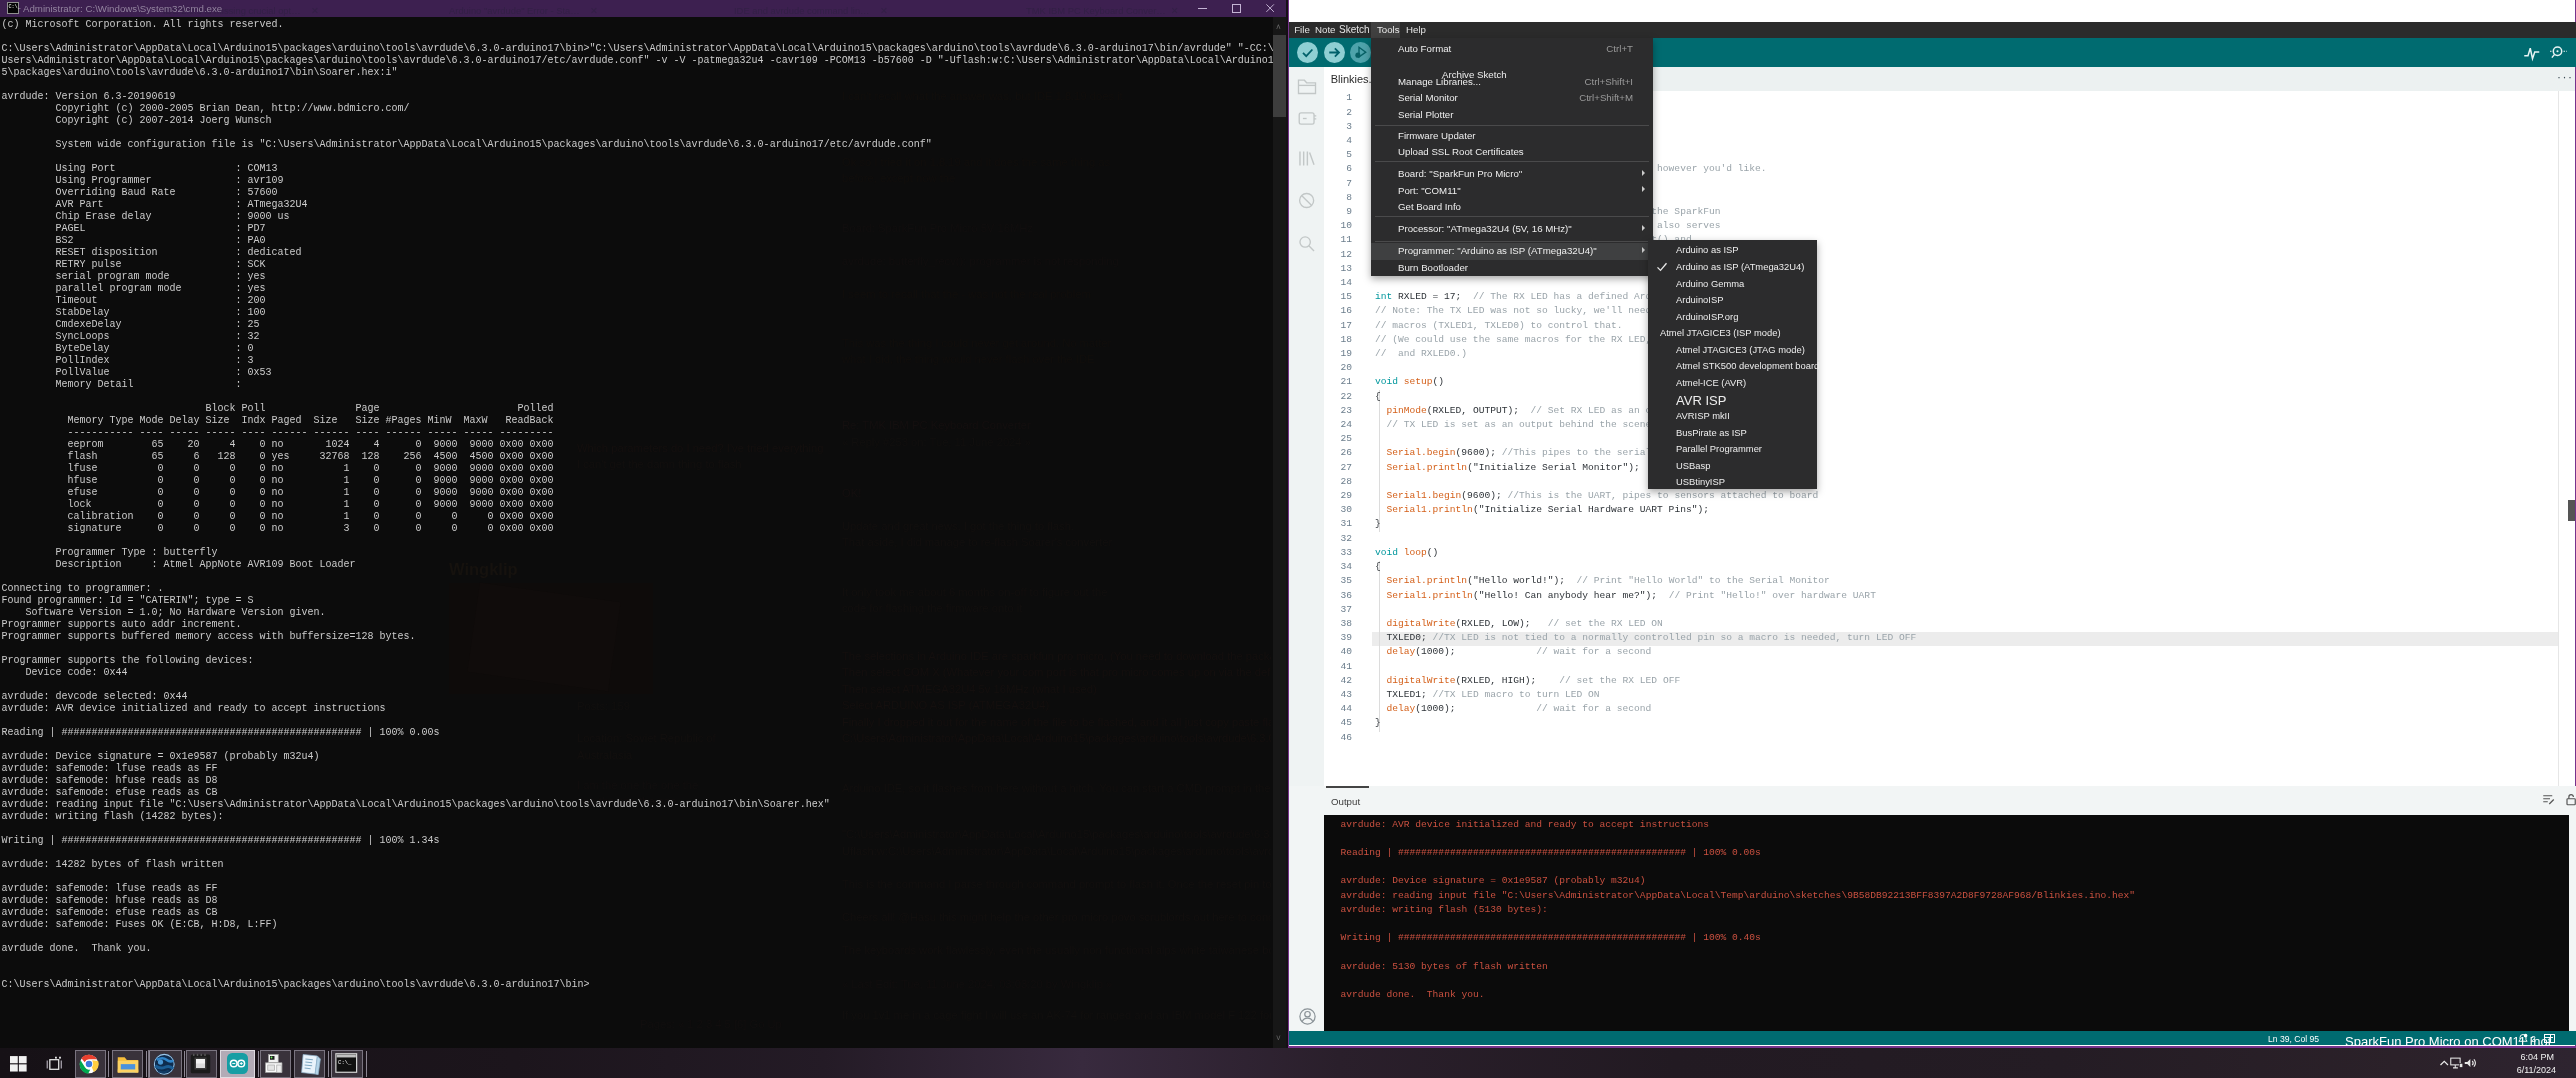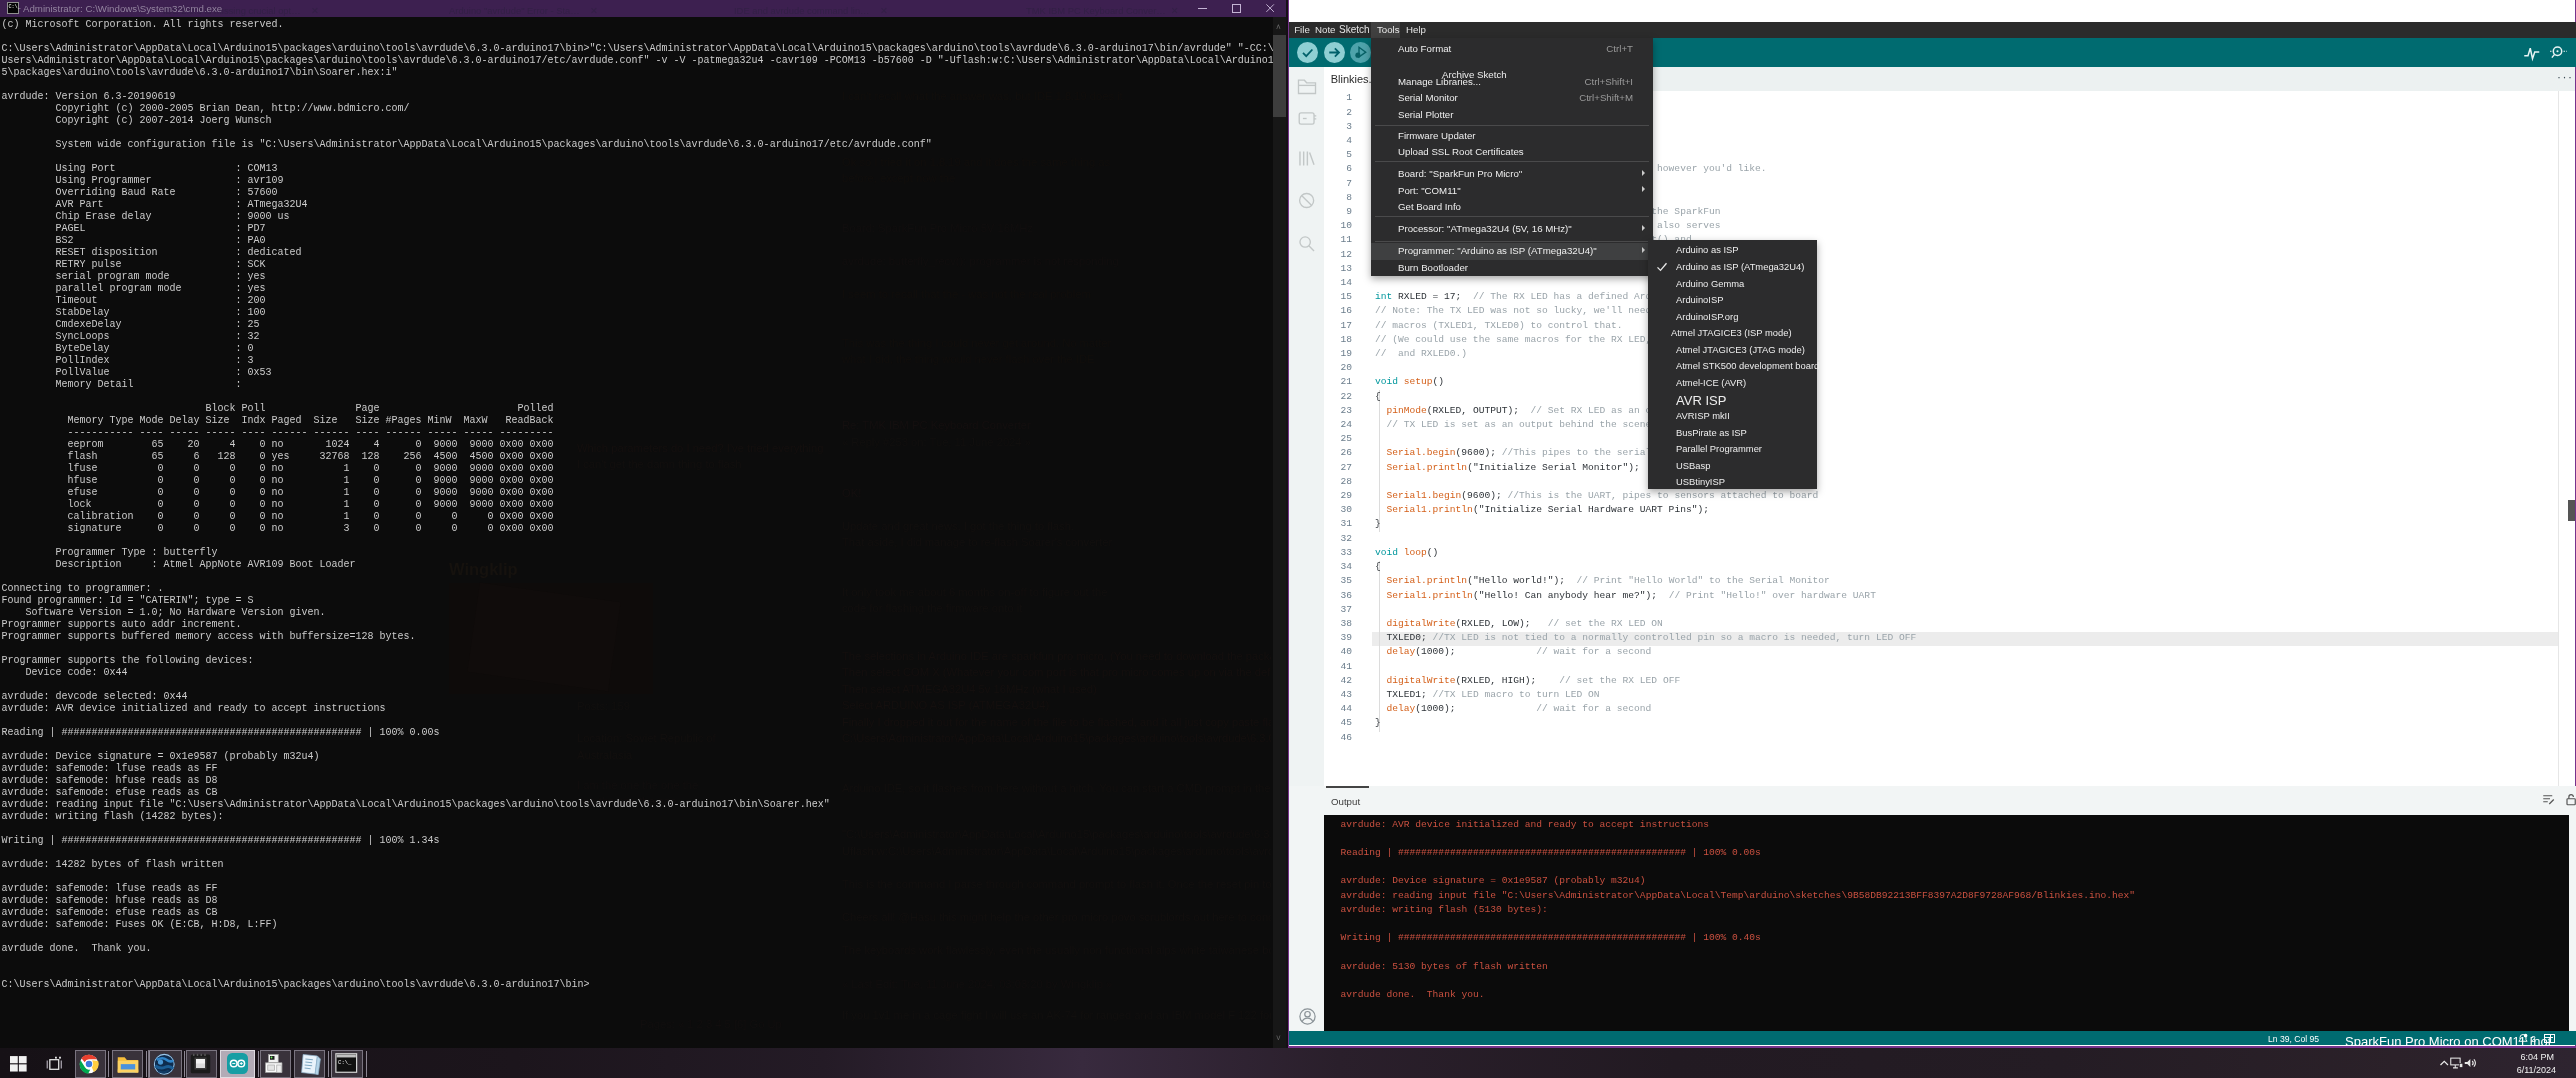--- a/index.html
+++ b/index.html
@@ -434,21 +434,21 @@
   <div class="abs" style="left:109px;top:262px;font-size:9.7px;color:#eeeeee;">Burn Bootloader</div>
   <div class="abs" style="left:359px;top:240px;width:169px;height:249px;background:#2c2c2d;box-shadow:0 3px 7.5px rgba(0,0,0,0.35);"></div>
   <div class="abs" style="left:387px;top:244px;font-size:9.4px;color:#eeeeee;">Arduino as ISP</div>
   <div class="abs" style="left:387px;top:261px;font-size:9.4px;color:#eeeeee;">Arduino as ISP (ATmega32U4)</div>
   <svg class="abs" style="left:367px;top:261px;" width="12" height="12" viewBox="0 0 16 16">
         <path d="M2 8.5 L6 12.5 L14 3" fill="none" stroke="#e8e8e8" stroke-width="1.8"></path>
       </svg>
   <div class="abs" style="left:387px;top:278px;font-size:9.4px;color:#eeeeee;">Arduino Gemma</div>
   <div class="abs" style="left:387px;top:294px;font-size:9.4px;color:#eeeeee;">ArduinoISP</div>
   <div class="abs" style="left:387px;top:311px;font-size:9.4px;color:#eeeeee;">ArduinoISP.org</div>
-  <div class="abs" style="left:382px;top:327px;font-size:9.4px;color:#eeeeee;">Atmel JTAGICE3 (ISP mode)</div>
+  <div class="abs" style="left:371px;top:327px;font-size:9.4px;color:#eeeeee;">Atmel JTAGICE3 (ISP mode)</div>
   <div class="abs" style="left:387px;top:344px;font-size:9.4px;color:#eeeeee;">Atmel JTAGICE3 (JTAG mode)</div>
   <div class="abs" style="left:387px;top:360px;font-size:9.4px;color:#eeeeee;">Atmel STK500 development board</div>
   <div class="abs" style="left:387px;top:377px;font-size:9.4px;color:#eeeeee;">Atmel-ICE (AVR)</div>
   <div class="abs" style="left:387px;top:393px;font-size:13px;color:#eeeeee;">AVR ISP</div>
   <div class="abs" style="left:387px;top:410px;font-size:9.4px;color:#eeeeee;">AVRISP mkII</div>
   <div class="abs" style="left:387px;top:427px;font-size:9.4px;color:#eeeeee;">BusPirate as ISP</div>
   <div class="abs" style="left:387px;top:443px;font-size:9.4px;color:#eeeeee;">Parallel Programmer</div>
   <div class="abs" style="left:387px;top:460px;font-size:9.4px;color:#eeeeee;">USBasp</div>
   <div class="abs" style="left:387px;top:476px;font-size:9.4px;color:#eeeeee;">USBtinyISP</div>
   </div>

